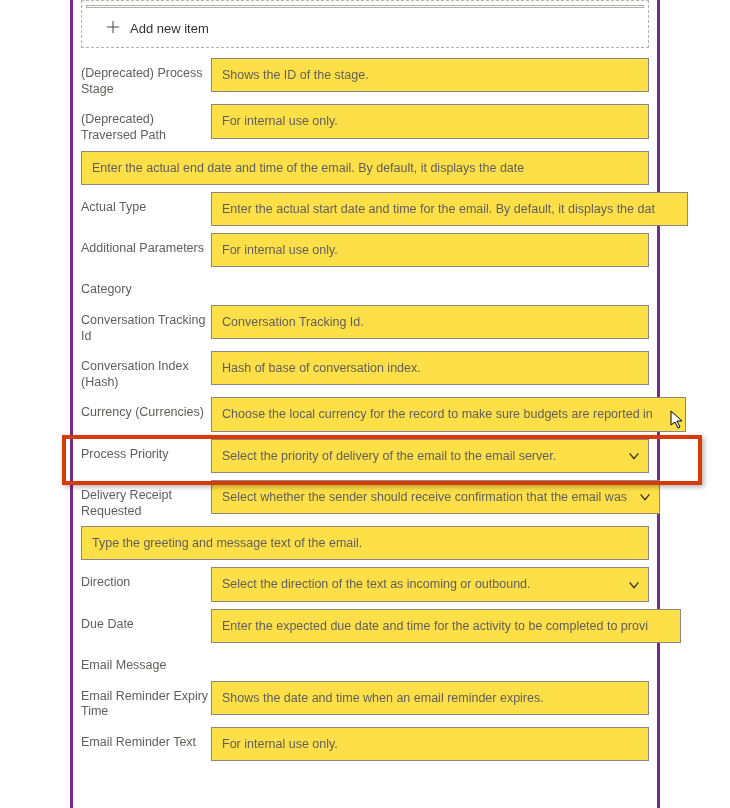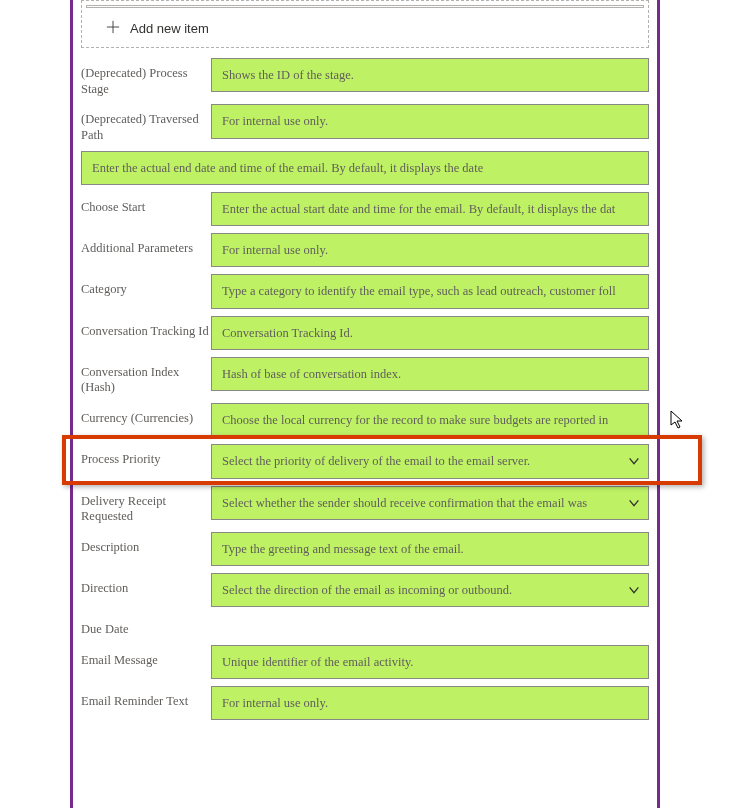--- a/index.html
+++ b/index.html
@@ -48,37 +48,36 @@
     padding: 6px 20px;
     cursor: pointer;
   }
   .add-btn svg { width: 14px; height: 14px; }
   .add-btn span { color: #323130; }
   .fields {}
   .row {
     display: flex;
     align-items: flex-start;
     margin-bottom: 7px;
-    font-family: Liberation Serif, serif;
   }
   .label {
     width: 130px;
     flex-shrink: 0;
     padding-top: 8px;
     color: #605e5c;
     font-size: 12.5px;
     line-height: 1.25;
   }
   .value {
     flex: 1;
     position: relative;
   }
   .value-box {
     border: 1px solid #8a8886;
-    background: #bef264;
+    background: #fde047;
     padding: 8px 32px 8px 10px;
     font-size: 12.5px;
     color: #605e5c;
     white-space: nowrap;
     overflow: hidden;
     text-overflow: clip;
     line-height: 1.3;
     cursor: text;
   }
   .chevron {
@@ -139,36 +138,33 @@
         <div class="value">
           <div class="value-box">For internal use only.</div>
         </div>
       </div>
       <div class="row">
         <div class="value">
           <div class="value-box">Enter the actual end date and time of the email. By default, it displays the date</div>
         </div>
       </div>
       <div class="row">
-        <div class="label">Choose Start</div>
+        <div class="label">Actual Type</div>
         <div class="value">
           <div class="value-box">Enter the actual start date and time for the email. By default, it displays the dat</div>
         </div>
       </div>
       <div class="row">
         <div class="label">Additional Parameters</div>
         <div class="value">
           <div class="value-box">For internal use only.</div>
         </div>
       </div>
       <div class="row">
         <div class="label">Category</div>
-        <div class="value">
-          <div class="value-box">Type a category to identify the email type, such as lead outreach, customer foll</div>
-        </div>
       </div>
       <div class="row">
         <div class="label">Conversation Tracking Id</div>
         <div class="value">
           <div class="value-box">Conversation Tracking Id.</div>
         </div>
       </div>
       <div class="row">
         <div class="label">Conversation Index (Hash)</div>
         <div class="value">
@@ -197,43 +193,48 @@
         <div class="value">
           <div class="value-box">Select whether the sender should receive confirmation that the email was</div>
           <div class="chevron">
             <svg viewBox="0 0 16 16">
               <polyline points="3,5 8,11 13,5" fill="none" stroke="#323130" stroke-width="1.5"></polyline>
             </svg>
           </div>
         </div>
       </div>
       <div class="row">
-        <div class="label">Description</div>
         <div class="value">
           <div class="value-box">Type the greeting and message text of the email.</div>
         </div>
       </div>
       <div class="row">
         <div class="label">Direction</div>
         <div class="value">
-          <div class="value-box">Select the direction of the email as incoming or outbound.</div>
+          <div class="value-box">Select the direction of the text as incoming or outbound.</div>
           <div class="chevron">
             <svg viewBox="0 0 16 16">
               <polyline points="3,5 8,11 13,5" fill="none" stroke="#323130" stroke-width="1.5"></polyline>
             </svg>
           </div>
         </div>
       </div>
       <div class="row">
         <div class="label">Due Date</div>
+        <div class="value">
+          <div class="value-box">Enter the expected due date and time for the activity to be completed to provi</div>
+        </div>
       </div>
       <div class="row">
         <div class="label">Email Message</div>
-        <div class="value">
-          <div class="value-box">Unique identifier of the email activity.</div>
+      </div>
+      <div class="row">
+        <div class="label">Email Reminder Expiry Time</div>
+        <div class="value">
+          <div class="value-box">Shows the date and time when an email reminder expires.</div>
         </div>
       </div>
       <div class="row">
         <div class="label">Email Reminder Text</div>
         <div class="value">
           <div class="value-box">For internal use only.</div>
         </div>
       </div>
     </div>
 

